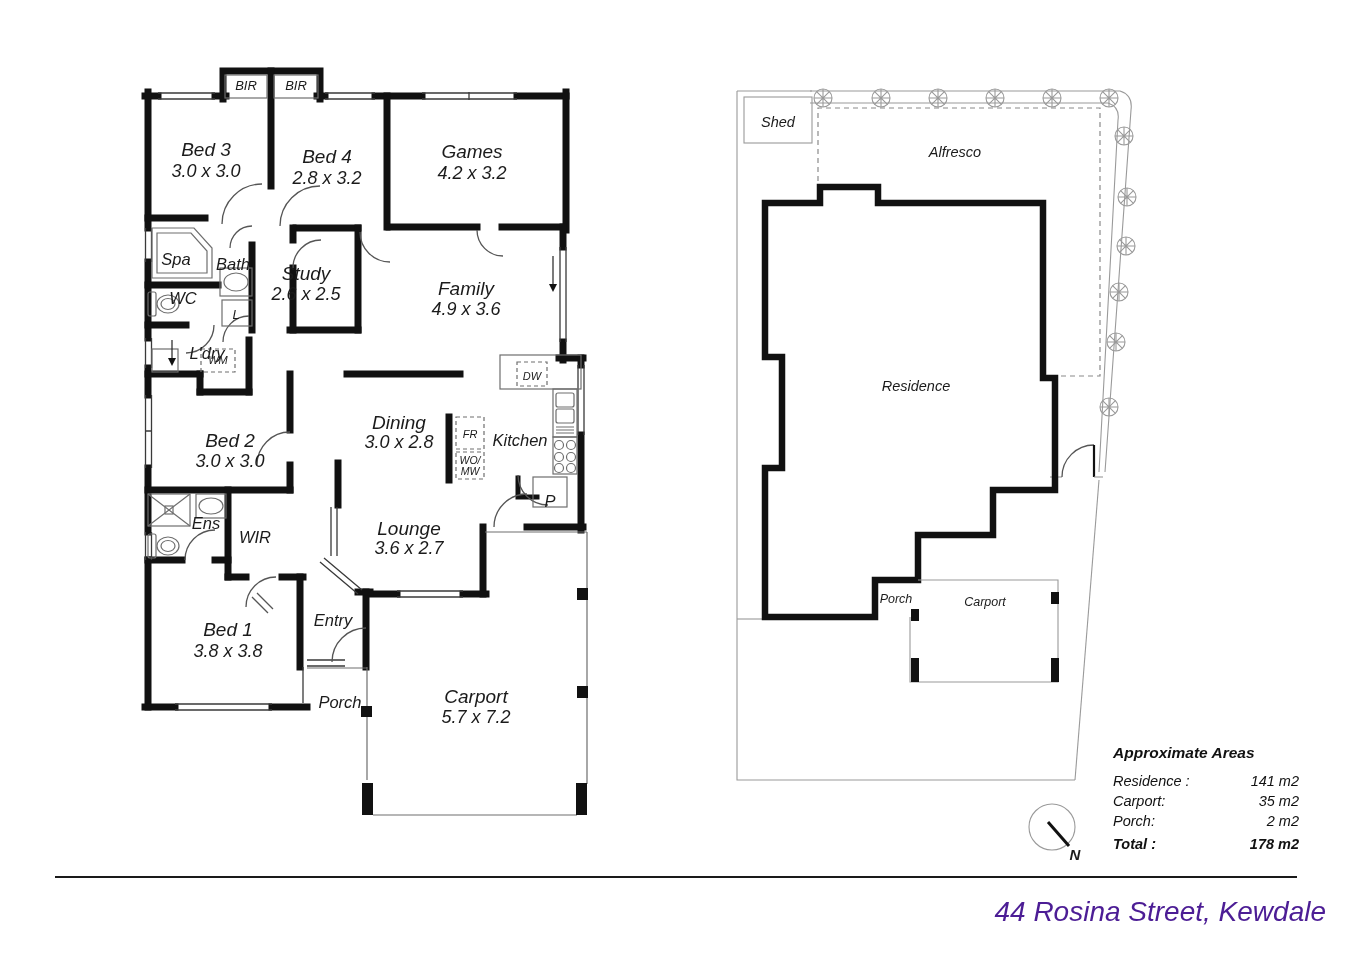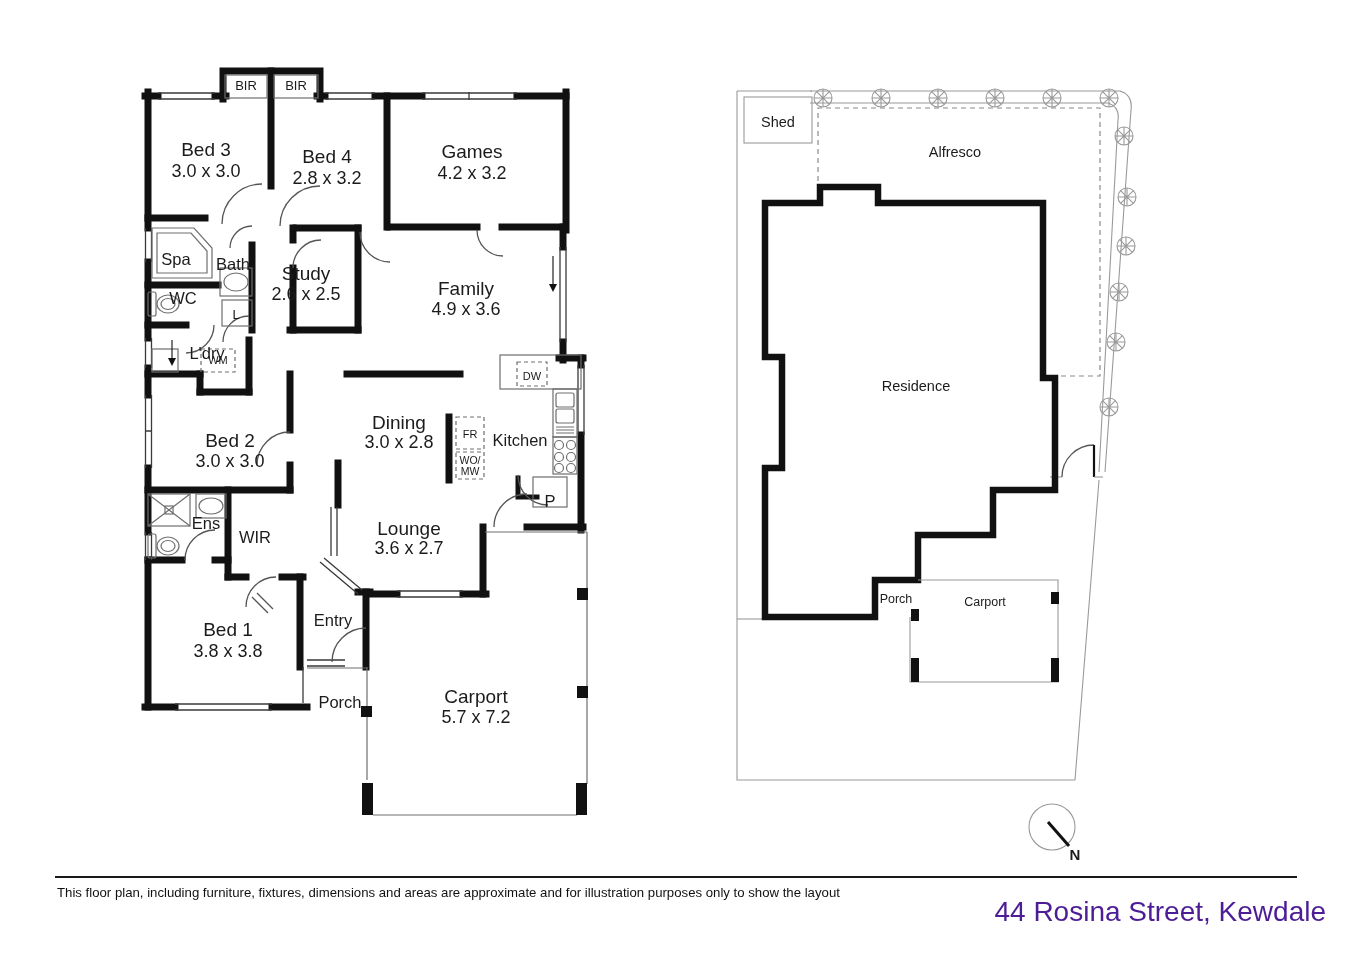--- a/index.html
+++ b/index.html
@@ -1,17 +1,17 @@
 <!DOCTYPE html>
 <html><head>
 <meta charset="utf-8">
 <style>
   html,body{margin:0;padding:0;background:#ffffff;}
   .page{position:relative;width:1352px;height:956px;background:#fff;overflow:hidden;
-        font-family:"Liberation Sans",sans-serif;color:#1b1b1b;}
+        font-family:"Liberation Sans",sans-serif;color:#1b1b1b;font-style:italic;}
   svg{position:absolute;left:0;top:0;}
   
   text{fill:#1b1b1b;font-family:"Liberation Sans",sans-serif;text-anchor:middle;}
   .fp-room{font-size:19px;}
   .fp-dim{font-size:18px;}
   .fp-mid{font-size:16.5px;}
   .fp-sm{font-size:13px;}
   .fp-xs{font-size:11px;}
   .fp-xxs{font-size:10.5px;}
   .site-lbl{font-size:14.5px;}
@@ -322,20 +322,38 @@
     <text class="site-sm" x="985" y="606">Carport</text>
   </g>
 
   <g>
     <circle cx="1052" cy="827" r="23" class="bound"></circle>
     <path class="needle" d="M1048,822 L1069,846"></path>
     <text class="north-n" x="1075" y="860">N</text>
   </g>
 </svg>
 
+<div class="areas">
+  <div class="areas-title">Approximate Areas</div>
+  <div class="arow">
+    <span>Residence :</span>
+    <span>141 m2</span>
+  </div>
+  <div class="arow">
+    <span>Carport:</span>
+    <span>35 m2</span>
+  </div>
+  <div class="arow">
+    <span>Porch:</span>
+    <span>2 m2</span>
+  </div>
+  <div class="arow total">
+    <span>Total :</span>
+    <span>178 m2</span>
+  </div>
+</div>
 
 <div class="rule"></div>
 <div class="disclaimer">
-  <div>This floor plan, including furniture, fixtures, dimensions and areas are approximate and for illustration purposes only to show the layout</div>
 </div>
 <div class="address">44 Rosina Street, Kewdale</div>
 
 </div>
 
 </body></html>

